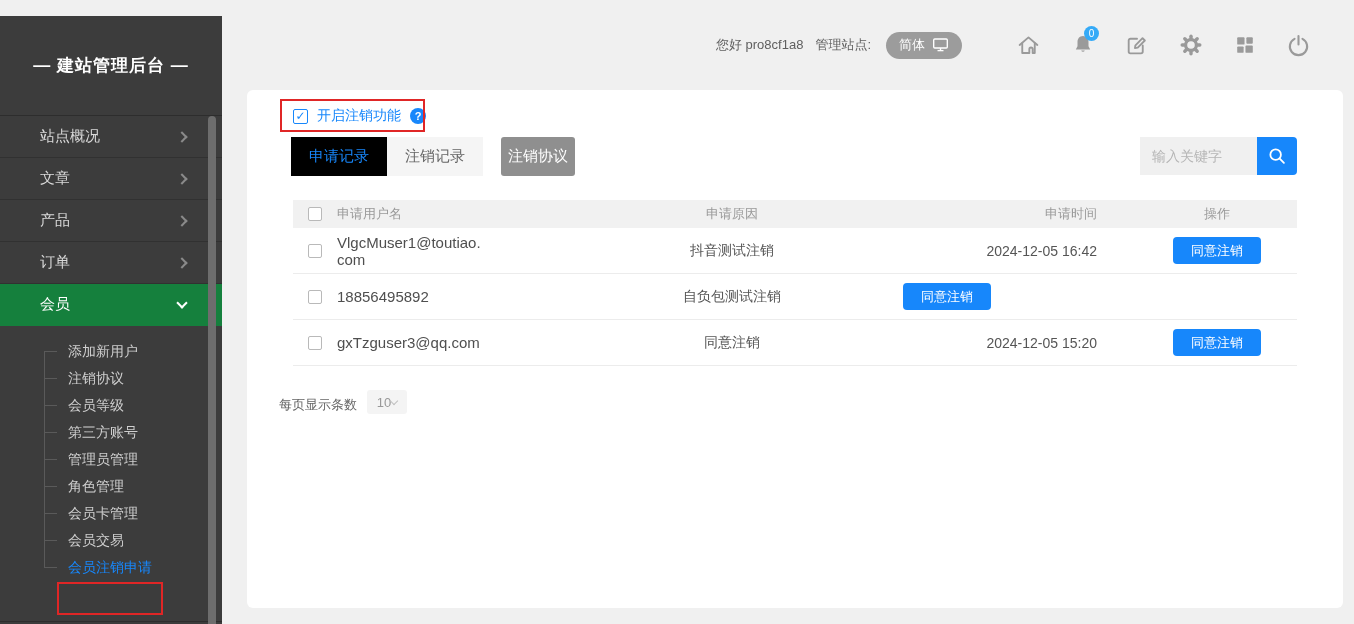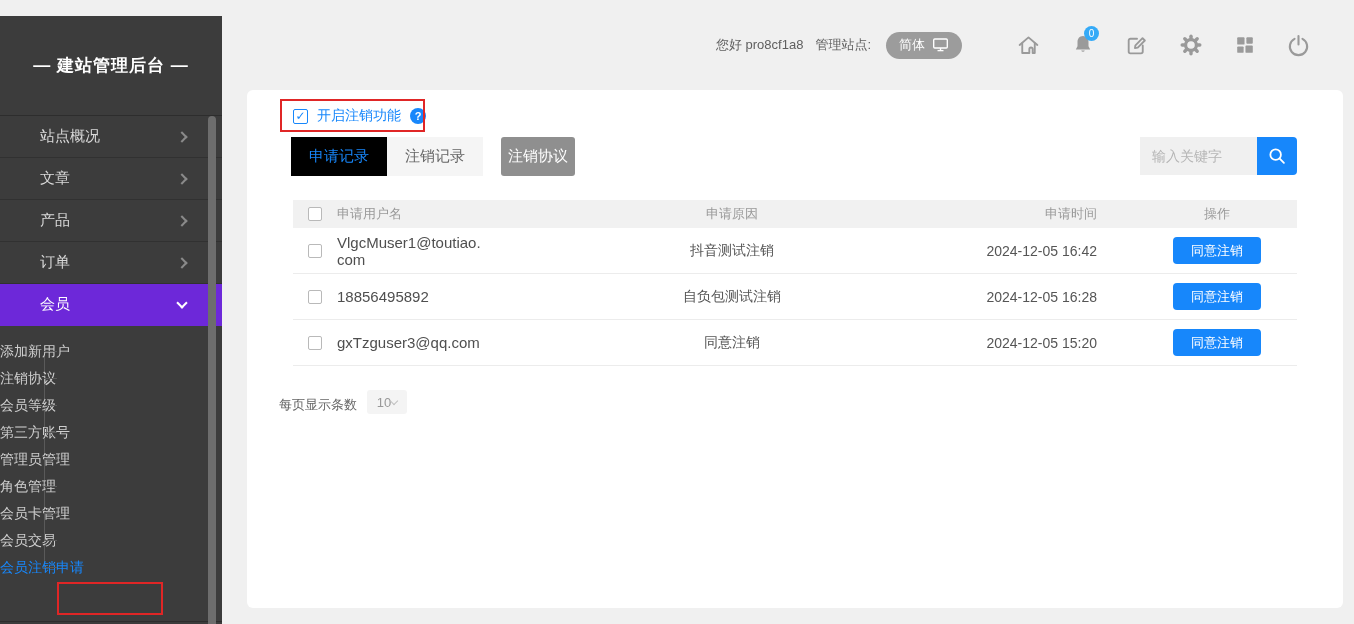--- a/index.html
+++ b/index.html
@@ -18,34 +18,34 @@
   .sidebar-title {
     height:100px; display:flex; align-items:center; justify-content:center;
     color:#ffffff; font-size:17px; font-weight:bold; letter-spacing:1px;
     border-bottom:1px solid rgba(0,0,0,0.25);
   }
   .menu-item {
     position:relative; height:42px; display:flex; align-items:center;
     padding-left:40px; color:#d9d9d9; font-size:15px; cursor:pointer;
     border-bottom:1px solid rgba(0,0,0,0.18);
   }
-  .menu-item.active { background:#6d28d9; color:#ffffff; border-bottom-color:transparent; }
+  .menu-item.active { background:#15803d; color:#ffffff; border-bottom-color:transparent; }
   .chev {
     position:absolute; right:36px; width:8px; height:8px;
     border-top:2px solid #8a8a8a; border-right:2px solid #8a8a8a;
   }
   .chev.right { transform:rotate(45deg); }
   .chev.down  { transform:rotate(135deg); border-color:#ffffff; top:15px; }
   .submenu { position:absolute; left:0; top:322px; width:222px; }
   .submenu::before {
     content:""; position:absolute; left:44px; top:13px; bottom:13px;
     width:1px; background:#5a5a5a;
   }
   .submenu-item {
-    position:relative; height:27px; line-height:27px; 
+    position:relative; height:27px; line-height:27px; padding-left:68px;
     color:#cfcfcf; font-size:14px; cursor:pointer; white-space:nowrap;
   }
   .submenu-item::before {
     content:""; position:absolute; left:44px; top:13px; width:13px; height:1px;
     background:#5a5a5a;
   }
   .submenu-item.active { color:#1787fb; }
   .sidebar-bottom-item {
     position:absolute; left:0; top:605px; width:222px; height:42px;
     display:flex; align-items:center; padding-left:40px;
@@ -326,21 +326,20 @@
       </div>
 
       <div class="trow tbody-row">
         <div class="c1">
             <span class="cb"></span>
           </div>
         <div class="c2">
             <div class="cell-user">18856495892</div>
           </div>
         <div class="c3">自负包测试注销</div>
-        <div class="c4">2024-12-05 16:28</div>
         <div class="c5"><button class="agree-btn">同意注销</button></div>
       </div>
 
       <div class="trow tbody-row">
         <div class="c1">
             <span class="cb"></span>
           </div>
         <div class="c2">
             <div class="cell-user">gxTzguser3@qq.com</div>
           </div>

